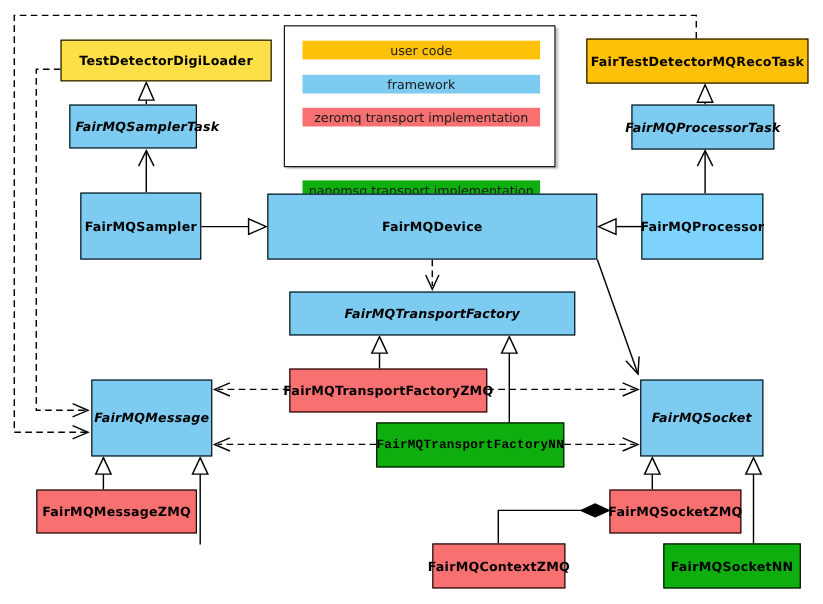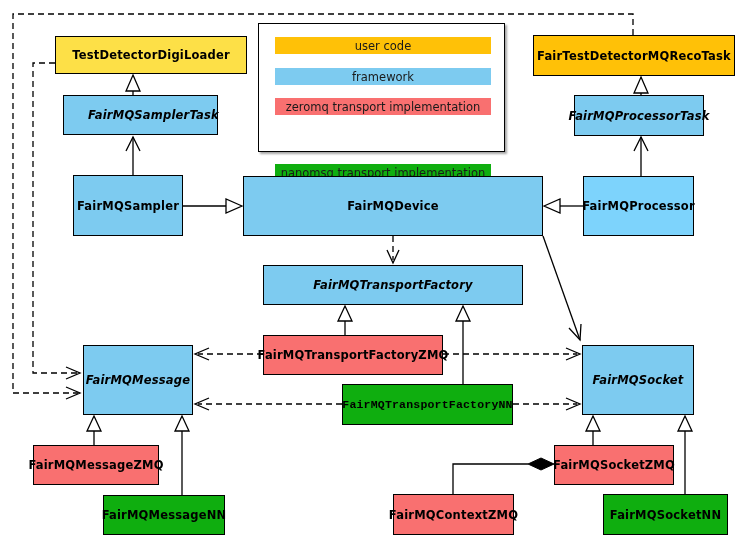--- a/index.html
+++ b/index.html
@@ -126,29 +126,28 @@
 
   <div id="legend">
     <div class="legend-row" style="top: 13px; background: rgb(255, 193, 7);">user code</div>
     <div class="legend-row" style="top: 44px; background: rgb(125, 203, 240);">framework</div>
     <div class="legend-row" style="top: 74px; background: rgb(249, 112, 112);">zeromq transport implementation</div>
     <div class="legend-row" style="top: 103px; background: rgb(15, 174, 15); margin-top: 37px;">nanomsg transport implementation</div>
   </div>
 
   <div class="node" style="left: 55px; top: 36px; width: 192px; height: 38px; background: #fde047; text-align: right;">TestDetectorDigiLoader</div>
   <div class="node" style="left: 533px; top: 35px; width: 202px; height: 41px; background: rgb(255, 193, 7);">FairTestDetectorMQRecoTask</div>
-  <div class="node abstract" style="left: 63px; top: 95px; width: 155px; height: 40px; background: rgb(125, 203, 240); padding-left: 28px;">FairMQSamplerTask</div>
+  <div class="node abstract" style="left: 63px; top: 95px; width: 116px; height: 40px; background: rgb(125, 203, 240); padding-left: 28px;">FairMQSamplerTask</div>
   <div class="node abstract" style="left: 574px; top: 95px; width: 130px; height: 41px; background: rgb(125, 203, 240);">FairMQProcessorTask</div>
   <div class="node" style="left: 73px; top: 175px; width: 110px; height: 61px; background: rgb(125, 203, 240);">FairMQSampler</div>
   <div class="node" style="left: 243px; top: 176px; width: 300px; height: 60px; background: rgb(125, 203, 240);">FairMQDevice</div>
   <div class="node" style="left: 583px; top: 176px; width: 111px; height: 60px; background: #7dd3fc;">FairMQProcessor</div>
   <div class="node abstract" style="left: 263px; top: 265px; width: 260px; height: 40px; background: rgb(125, 203, 240);">FairMQTransportFactory</div>
   <div class="node" style="left: 263px; top: 335px; width: 180px; height: 40px; background: rgb(249, 112, 112);">FairMQTransportFactoryZMQ</div>
   <div class="node" style="left: 342px; top: 384px; width: 171px; height: 41px; background: rgb(15, 174, 15); font-family: Liberation Mono, monospace;">FairMQTransportFactoryNN</div>
   <div class="node abstract" style="left: 83px; top: 345px; width: 110px; height: 70px; background: rgb(125, 203, 240);">FairMQMessage</div>
   <div class="node abstract" style="left: 582px; top: 345px; width: 112px; height: 70px; background: rgb(125, 203, 240);">FairMQSocket</div>
-  <div class="node" style="left: 33px; top: 445px; width: 126px; height: 40px; background: rgb(249, 112, 112);">FairMQMessageZMQ</div>
-  <div class="node" style="left: 103px; top: 495px; width: 122px; height: 40px; background: rgb(15, 174, 15);">FairMQMessageNN</div>
+  <div class="node" style="left: 33px; top: 445px; width: 146px; height: 40px; background: rgb(249, 112, 112);">FairMQMessageZMQ</div>
   <div class="node" style="left: 393px; top: 494px; width: 121px; height: 41px; background: rgb(249, 112, 112);">FairMQContextZMQ</div>
   <div class="node" style="left: 554px; top: 445px; width: 120px; height: 40px; background: rgb(249, 112, 112);">FairMQSocketZMQ</div>
   <div class="node" style="left: 603px; top: 494px; width: 125px; height: 41px; background: rgb(15, 174, 15);">FairMQSocketNN</div>
 
 </div>
 
 </body></html>

